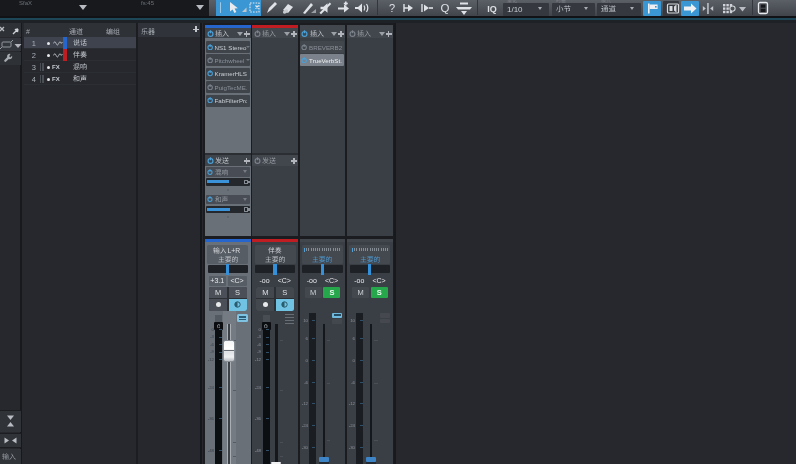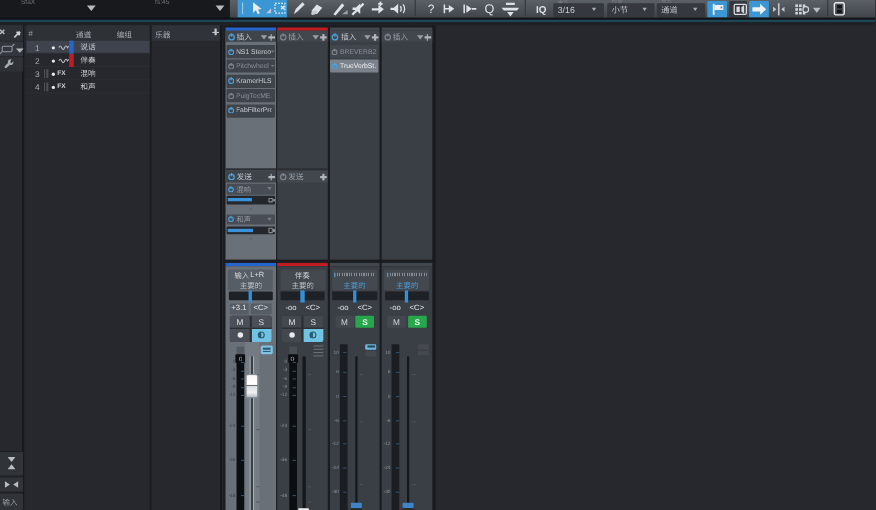--- a/index.html
+++ b/index.html
@@ -59,21 +59,21 @@
  <rect x="460" y="2.5" width="8" height="2" fill="#dfe2e6"></rect>
  <path d="M456 7 L472 7 L470 9.5 L458 9.5 Z" fill="#dfe2e6"></path>
  <path d="M461 11 L467 11 L464 15 Z" fill="#dfe2e6"></path>
  <rect x="477" y="0" width="1" height="15" fill="#33373d"></rect>
 
  <text x="492" y="11.5" font-size="9" font-weight="bold" fill="#dde0e4" text-anchor="middle" font-family="Liberation Sans">IQ</text>
 </g>
 </svg>
   </div>
 <div style="left:503px;top:3px;width:46px;height:13px;background:#35393f;border-radius:1px;"></div>
-<div class="t" style="left:507px;top:4.5px;width:36px;height:10px;font-size:8px;color:#c9ced4;">3/16</div>
+<div class="t" style="left:507px;top:4.5px;width:36px;height:10px;font-size:8px;color:#c9ced4;">1/10</div>
 <div style="left:538px;top:7px;width:0;height:0;border-left:2.8px solid transparent;border-right:2.8px solid transparent;border-top:3.4px solid #a9adb3;"></div>
 <div class="t" style="left:506px;top:0px;width:24px;height:2.8px;overflow:hidden;">
     <div style="left:1.00px;top:-2.20px;width:10.00px;height:6.25px;">
       <svg width="10.00" height="6.25">
         <path transform="translate(0.00,4.40) scale(0.00500,-0.00500)" d="M250 665H747V610H250ZM250 763H747V709H250ZM177 808V565H822V808ZM52 522V465H949V522ZM230 273H462V215H230ZM535 273H777V215H535ZM230 373H462V317H230ZM535 373H777V317H535ZM47 3V-55H955V3H535V61H873V114H535V169H851V420H159V169H462V114H131V61H462V3Z" fill="#7b7f85"></path>
         <path transform="translate(5.00,4.40) scale(0.00500,-0.00500)" d="M867 695C797 588 701 489 596 406V822H516V346C452 301 386 262 322 230C341 216 365 190 377 173C423 197 470 224 516 254V81C516 -31 546 -62 646 -62C668 -62 801 -62 824 -62C930 -62 951 4 962 191C939 197 907 213 887 228C880 57 873 13 820 13C791 13 678 13 654 13C606 13 596 24 596 79V309C725 403 847 518 939 647ZM313 840C252 687 150 538 42 442C58 425 83 386 92 369C131 407 170 452 207 502V-80H286V619C324 682 359 750 387 817Z" fill="#7b7f85"></path>
       </svg>
     </div>
   </div>
 <div style="left:552px;top:3px;width:43px;height:13px;background:#35393f;border-radius:1px;"></div>

